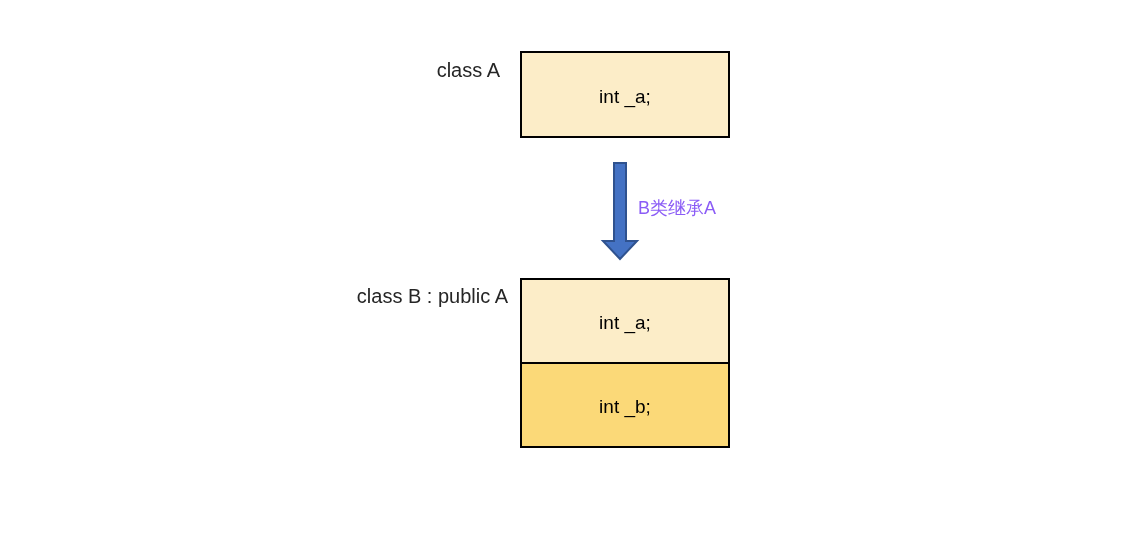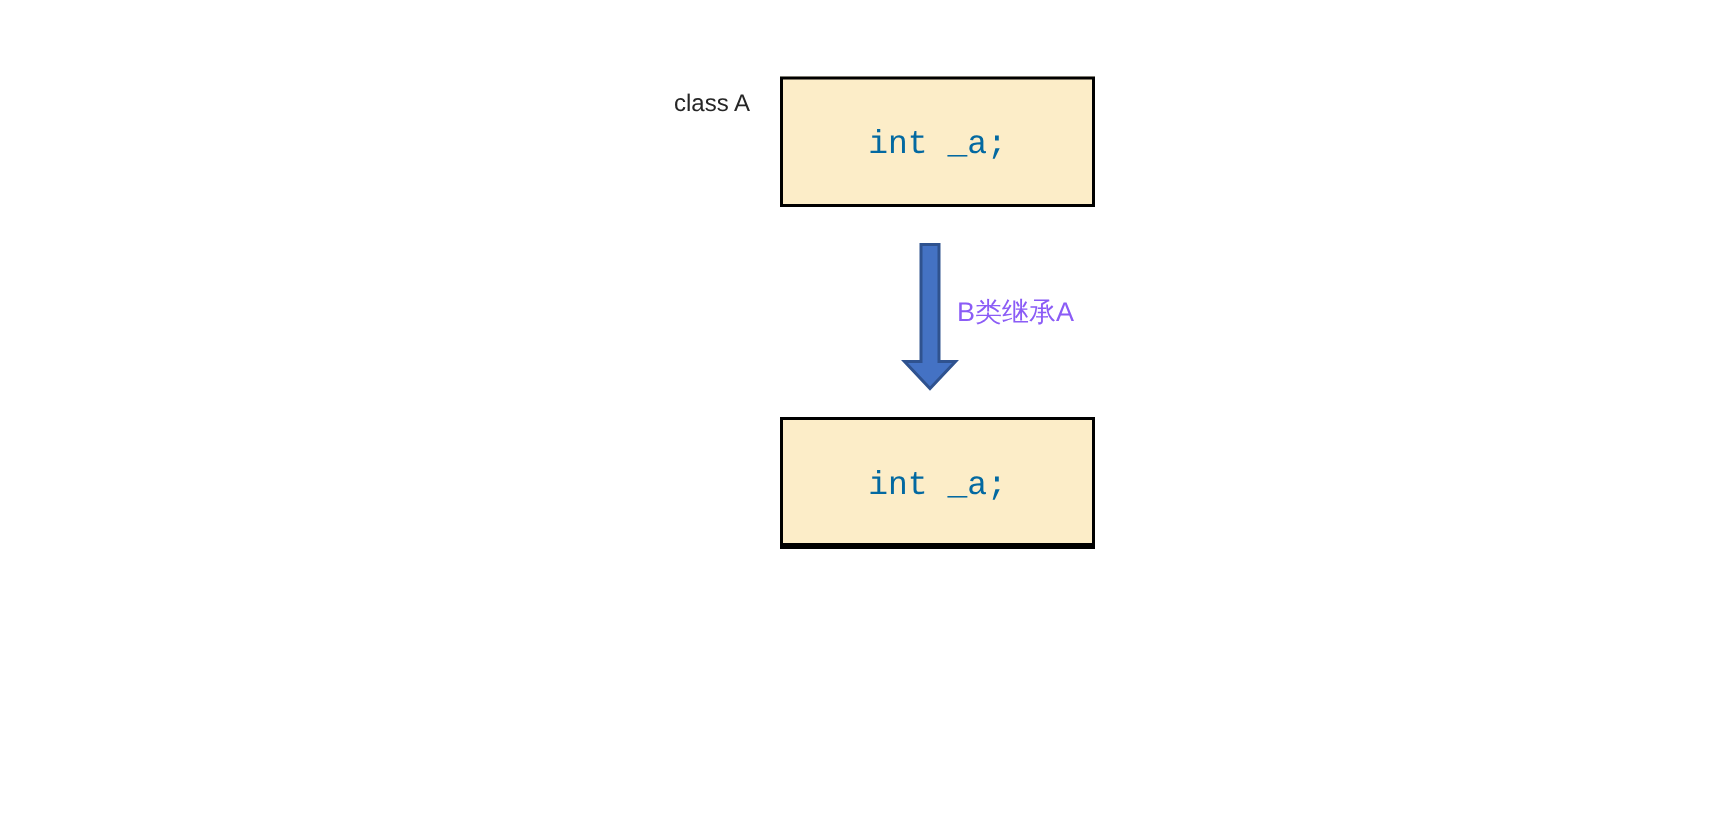--- a/index.html
+++ b/index.html
@@ -13,45 +13,44 @@
     height: 553px;
     background: #ffffff;
     overflow: hidden;
     font-family: "Liberation Sans", "DejaVu Sans", sans-serif;
     color: #2b2b2b;
   }
   .side-label {
     position: absolute;
     left: 280px;
     text-align: right;
-    font-size: 16px;
+    font-size: 20px;
     line-height: 22px;
     color: #262626;
     white-space: nowrap;
   }
   .label-a { top: 59px;  width: 220px; }   
   .label-b { top: 285px; width: 228px; }   
 
   .box-a {
     position: absolute;
     left: 520px;
     top: 51px;
     width: 206px;
     height: 83px;
     background: #fcedc8;
     border: 2px solid #000000;
     display: flex;
     align-items: center;
     justify-content: center;
   }
   .member-text {
-    font-size: 22px;
-    color: #0369a1;
+    font-size: 19px;
+    color: #000000;
     padding-top: 4px;
-    font-family: Liberation Mono, monospace;
   }
 
   .arrow-svg {
     position: absolute;
     left: 600px;
     top: 162px;
     width: 40px;
     height: 99px;
   }
   .arrow-label {
@@ -95,20 +94,24 @@
   <div class="box-a">
     <span class="member-text">int _a;</span>
   </div>
 
   <svg class="arrow-svg" viewBox="0 0 40 99" aria-hidden="true">
     <polygon points="14,1 26,1 26,79 37,79 20,97 3,79 14,79" fill="#4472c4" stroke="#2f528f" stroke-width="2" stroke-linejoin="miter"></polygon>
   </svg>
 
   <div class="arrow-label">B类继承A</div>
 
+  <div class="side-label label-b">class B : public A</div>
 
   <div class="box-stack">
     <div class="cell cell-light">
       <span class="member-text">int _a;</span>
+    </div>
+    <div class="cell cell-gold">
+      <span class="member-text">int _b;</span>
     </div>
   </div>
 
 </div>
 
 </body></html>

